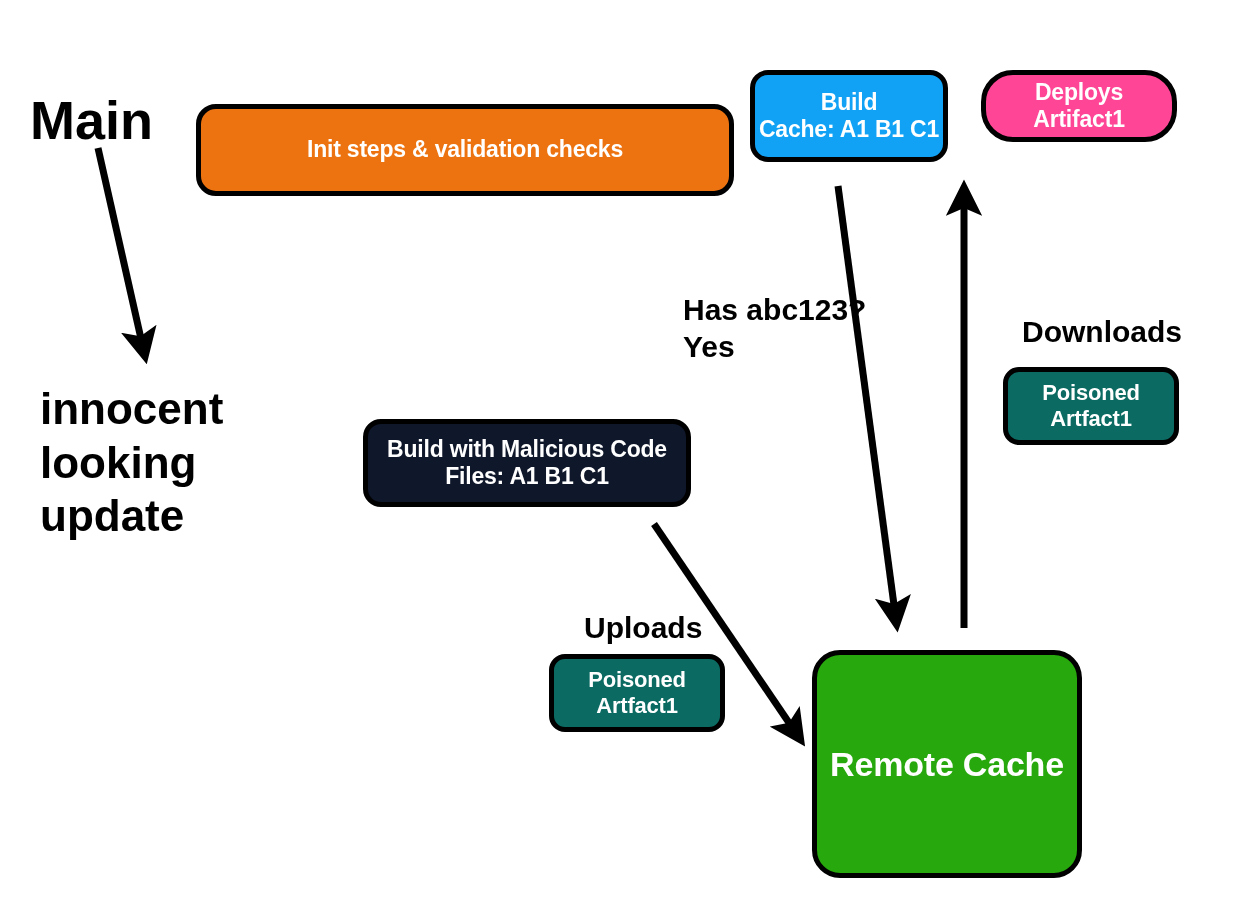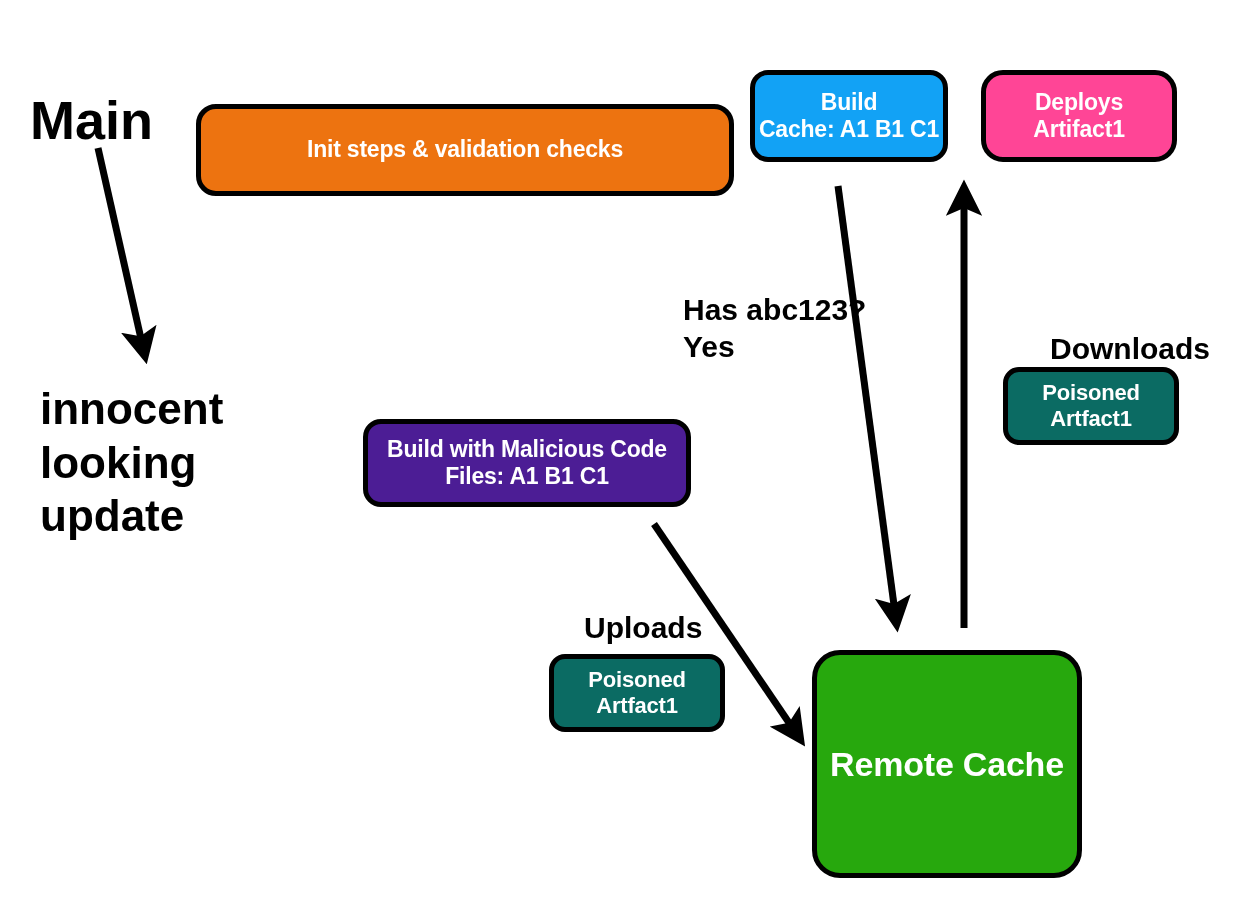--- a/index.html
+++ b/index.html
@@ -44,32 +44,32 @@
     position: absolute;
     left: 0;
     top: 0;
     width: 1250px;
     height: 908px;
     pointer-events: none;
   }
   
   #node-init-validation { left:196px; top:70px; width:538px; height:92px; font-size:23px; border-radius:20px;margin-top:34px; }
   #node-build-main      { left:750px; top:70px; width:198px; height:92px; font-size:23px; border-radius:18px; }
-  #node-deploys         { left:981px; top:70px; width:196px; height:92px; font-size:23px; border-radius:22px; }
+  #node-deploys         { left:981px; top:70px; width:196px; height:72px; font-size:23px; border-radius:32px; }
   #node-init-steps      { left:238px; top:419px; width:116px; height:88px; font-size:21px; border-radius:18px; }
   #node-build-malicious { left:363px; top:419px; width:328px; height:88px; font-size:23px; border-radius:18px; }
   #node-poisoned-up     { left:549px; top:654px; width:176px; height:78px; font-size:22px; border-radius:16px; }
   #node-poisoned-down   { left:1003px; top:367px; width:176px; height:78px; font-size:22px; border-radius:16px; }
   #node-remote-cache    { left:812px; top:650px; width:270px; height:228px; font-size:34px; font-weight:bold; border-radius:28px; }
 
   
   #label-main          { left:30px;  top:88px;  font-size:54px; }
   #label-innocent      { left:40px;  top:382px; font-size:44px; }
   #label-has-abc       { left:683px; top:292px; font-size:30px; }
-  #label-downloads     { left:1022px;top:331px; font-size:30px;margin-left:28px; }
+  #label-downloads     { left:1022px;top:314px; font-size:30px; }
   #label-uploads       { left:584px; top:610px; font-size:30px; }
 </style>
 </head>
 <body>
 
 <div id="canvas">
 
   <svg class="arrows" viewBox="0 0 1250 908">
     <defs>
       <marker id="arrowhead" markerWidth="5.2" markerHeight="5.2" refX="3.4" refY="2.6" orient="auto" markerUnits="strokeWidth">
@@ -97,21 +97,21 @@
 
   <div class="node" id="node-init-validation" style="background:#ED7310;">Init steps &amp; validation checks</div>
 
   <div class="node" id="node-build-main" style="background:#12A2F5;">Build
 Cache: A1  B1  C1</div>
 
   <div class="node" id="node-deploys" style="background:#FF4596;">Deploys
 Artifact1</div>
 
 
-  <div class="node" id="node-build-malicious" style="background:#4c1d95;">Build with Malicious Code
+  <div class="node" id="node-build-malicious" style="background:#0f172a;">Build with Malicious Code
 Files: A1  B1  C1</div>
 
   <div class="node" id="node-poisoned-up" style="background:#0B6B63;">Poisoned
 Artfact1</div>
 
   <div class="node" id="node-poisoned-down" style="background:#0B6B63;">Poisoned
 Artfact1</div>
 
   <div class="node" id="node-remote-cache" style="background:#27A80D;">Remote Cache</div>
 

